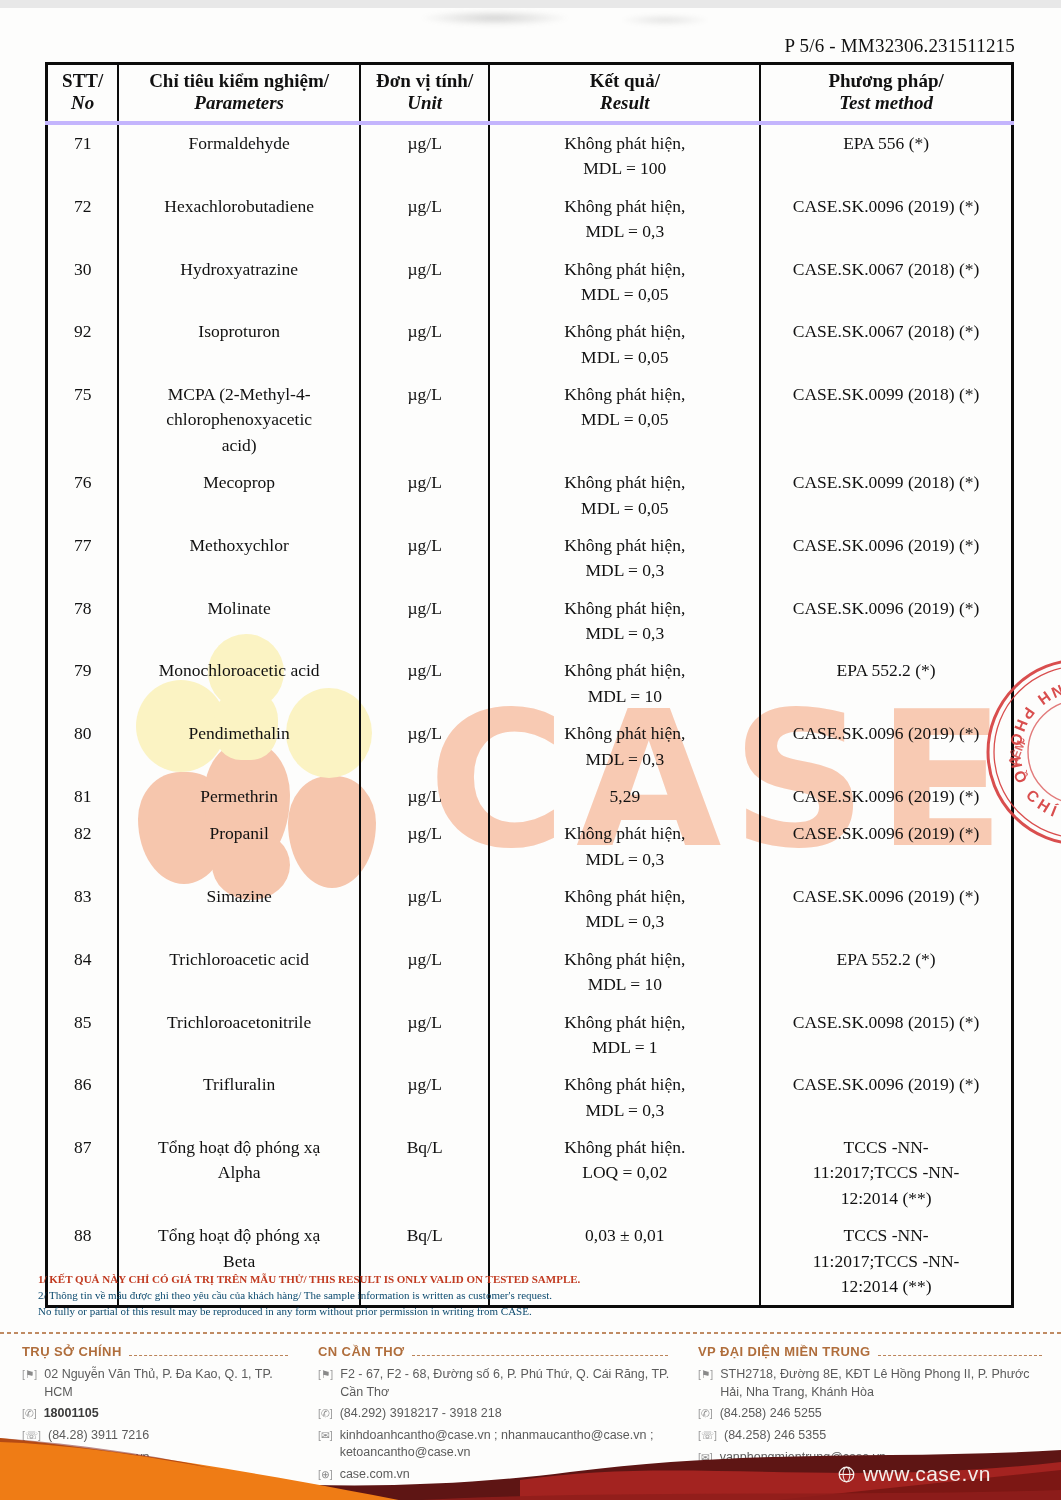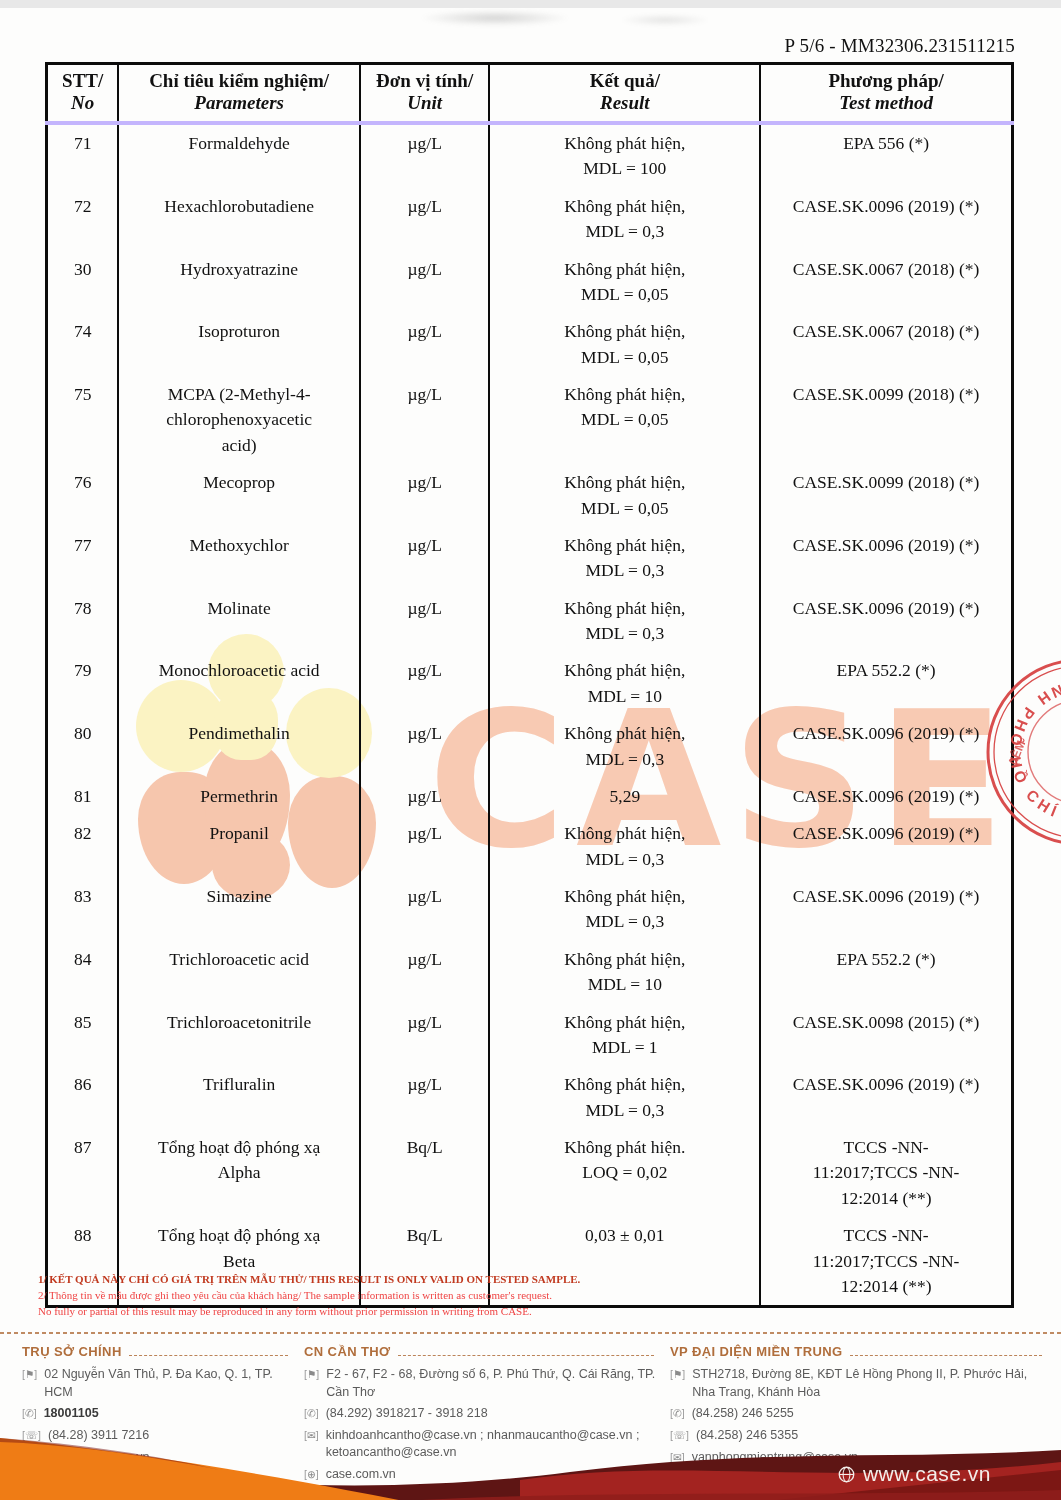--- a/index.html
+++ b/index.html
@@ -35,26 +35,26 @@
   .pre{white-space:pre-line;}
 
   
   .stamp{position:absolute;left:978px;top:646px;z-index:3;opacity:.92;}
   .stamp text{font-family:"Liberation Sans",sans-serif;font-weight:bold;}
 
   
   .notes{position:absolute;left:38px;top:1264px;width:1018px;z-index:2;
          font-family:Liberation Serif, serif;font-size:11px;line-height:1.45;}
   .note1{color:var(--note_red);font-weight:bold;}
-  .note{color:#ef4444;}
+  .note{color:#0c4a6e;}
 
   
   .f-divider{position:absolute;left:0;top:1324px;width:1061px;height:2px;z-index:2;
      background:repeating-linear-gradient(90deg,var(--footer_brown) 0 4px,transparent 4px 7px);opacity:.8;}
-  .offices{position:absolute;left:22px;top:1336px;width:1022px;display:flex;gap:14px;z-index:2;
+  .offices{position:absolute;left:22px;top:1336px;width:1022px;display:flex;gap:28px;z-index:2;
            font-family:"Liberation Sans",sans-serif;}
   .office:nth-child(1){width:268px;}
   .office:nth-child(2){width:352px;}
   .office:nth-child(3){flex:1;}
   .c-head{display:flex;align-items:flex-end;}
   .c-title{color:var(--footer_brown);font-weight:bold;font-size:13px;letter-spacing:.4px;white-space:nowrap;}
   .c-leader{flex:1;border-bottom:1px dashed var(--footer_brown);margin:0 2px 3px 7px;opacity:.85;}
   .c-lines{margin-top:7px;}
   .c-line{display:flex;gap:7px;margin-bottom:4px;font-size:12.5px;color:var(--text_gray);line-height:1.4;}
   .ic{color:#8a8a8a;font-size:10.5px;line-height:1.7;white-space:nowrap;}
@@ -148,21 +148,21 @@
   <tr>
     <td class="c-no">30</td>
     <td class="c-param pre">Hydroxyatrazine</td>
     <td class="c-unit">µg/L</td>
     <td class="c-result pre">Không phát hiện,
 MDL = 0,05</td>
     <td class="c-method pre">CASE.SK.0067 (2018) (*)</td>
   </tr>
 
   <tr>
-    <td class="c-no">74</td>
+    <td class="c-no">92</td>
     <td class="c-param pre">Isoproturon</td>
     <td class="c-unit">µg/L</td>
     <td class="c-result pre">Không phát hiện,
 MDL = 0,05</td>
     <td class="c-method pre">CASE.SK.0067 (2018) (*)</td>
   </tr>
 
   <tr>
     <td class="c-no">75</td>
     <td class="c-param pre">MCPA (2-Methyl-4-

